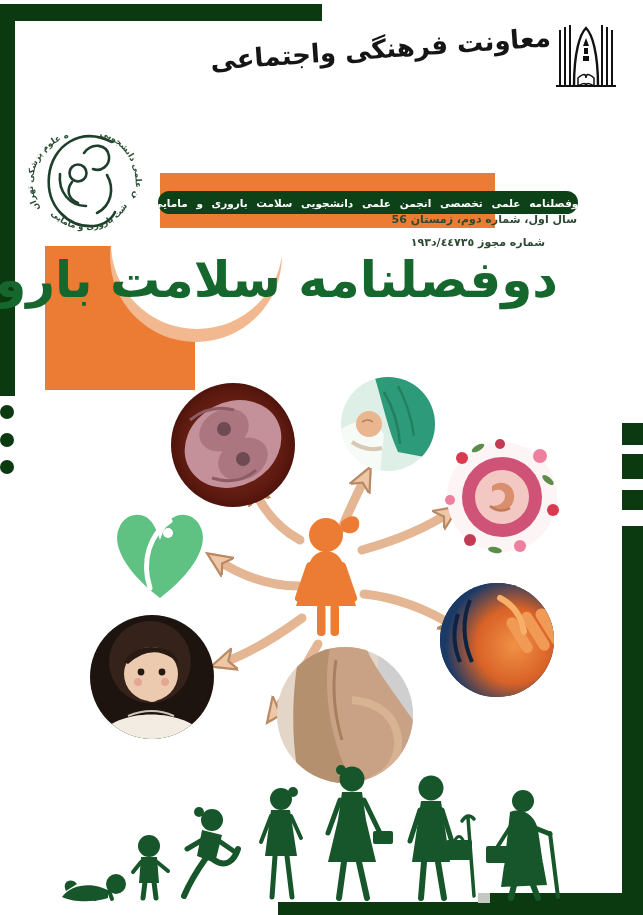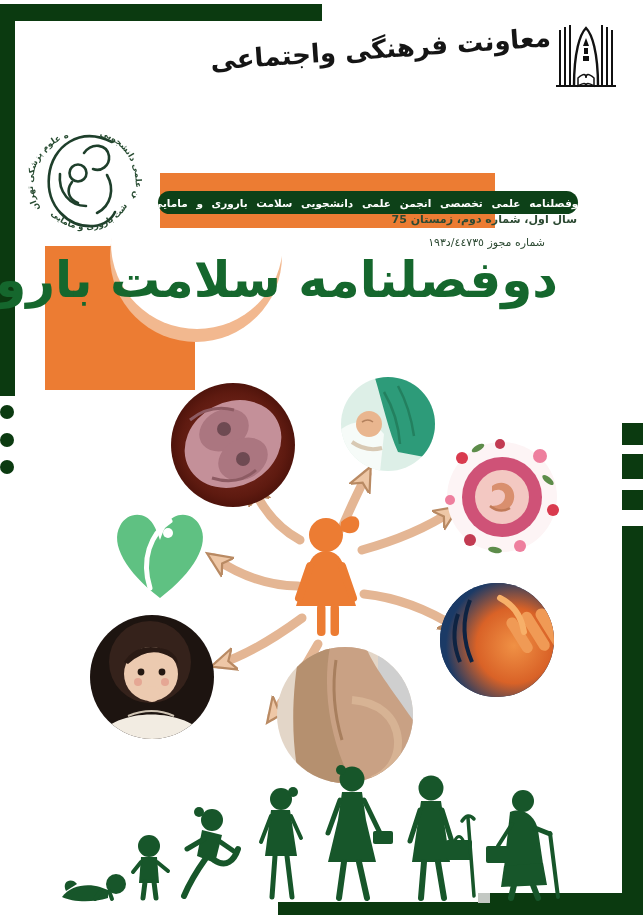--- a/index.html
+++ b/index.html
@@ -10,21 +10,21 @@
   .txt{position:absolute;z-index:3;color:#111;}
   .deputy{top:34px;right:92px;font-size:26px;font-weight:bold;transform:rotate(-4deg);
           color:#151515;letter-spacing:-1px;}
   .assoc{top:96px;right:18px;font-size:15.5px;font-weight:bold;color:#1b1b1b;font-style:italic;}
   .banner-rect{position:absolute;left:160px;top:173px;width:335px;height:55px;
                background:#ec7c33;z-index:1;}
   .pill{position:absolute;left:158px;top:191px;width:420px;height:23px;background:#0d4118;
         border-radius:12px;z-index:2;display:flex;align-items:center;justify-content:center;
         color:#fff;font-size:10.5px;font-weight:bold;word-spacing:5px;white-space:nowrap;}
   .issue{top:213px;right:66px;font-size:11px;font-weight:bold;color:#2d4a33;}
-  .license{top:236px;right:98px;font-size:11px;font-weight:normal;color:#2d4a33;}
+  .license{top:236px;right:98px;font-size:11px;font-weight:bold;color:#2d4a33;}
   .main-title{top:251px;right:85px;font-size:50px;font-weight:bold;color:#15672d;
               white-space:nowrap;z-index:3;}
 </style>
 </head>
 <body>
 
 <div class="page">
 
   <svg width="643" height="915" viewBox="0 0 643 915">
     <defs>
@@ -279,17 +279,17 @@
         <textPath href="#arcR" startOffset="2%">انجمن علمی دانشجویی</textPath></text>
       <text>
         <textPath href="#arcB" startOffset="8%">بهداشت باروری و مامایی</textPath></text>
     </g>
   </svg>
 
   <div class="txt fa deputy">معاونت فرهنگی واجتماعی</div>
 
   <div class="banner-rect"></div>
   <div class="pill fa">دوفصلنامه علمی تخصصی انجمن علمی دانشجویی سلامت باروری و مامایی</div>
-  <div class="txt fa issue">سال اول، شماره دوم، زمستان 75</div>
+  <div class="txt fa issue">سال اول، شماره دوم، زمستان 56</div>
   <div class="txt fa license">شماره مجوز ٤٤٧٣٥/د١٩٣</div>
 
   <div class="txt fa main-title">دوفصلنامه سلامت باروری</div>
 </div>
 
 </body></html>

